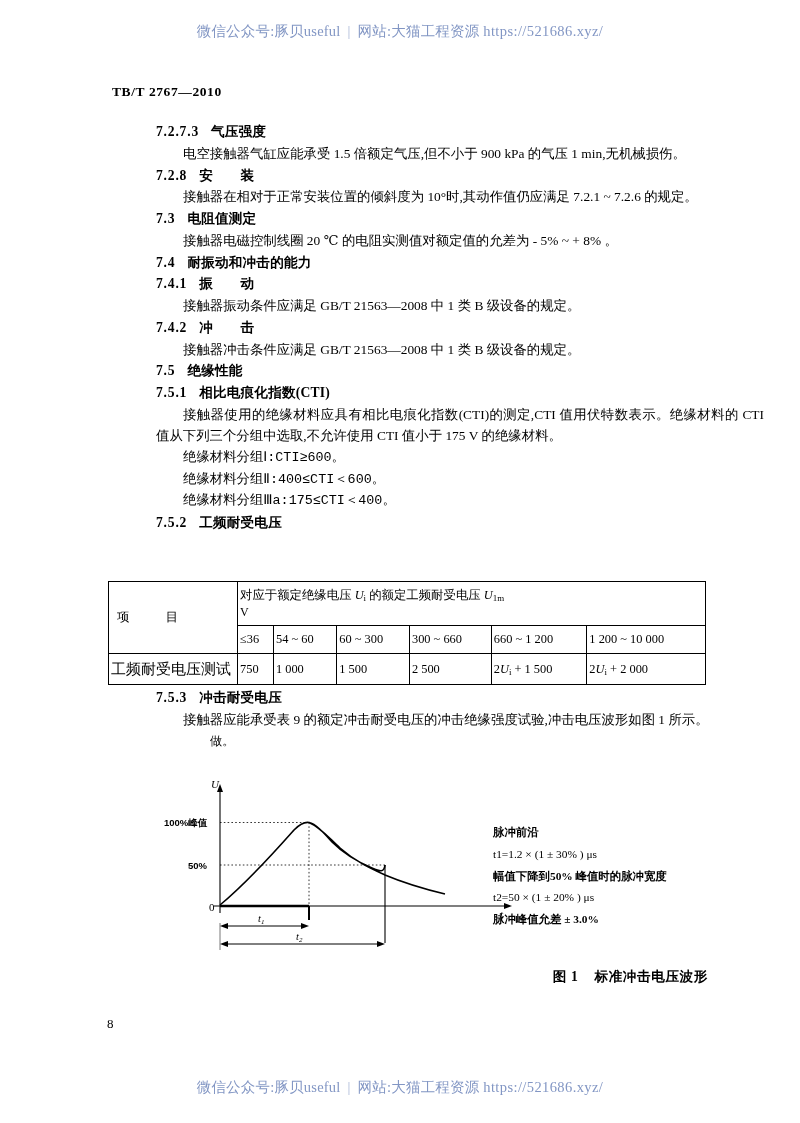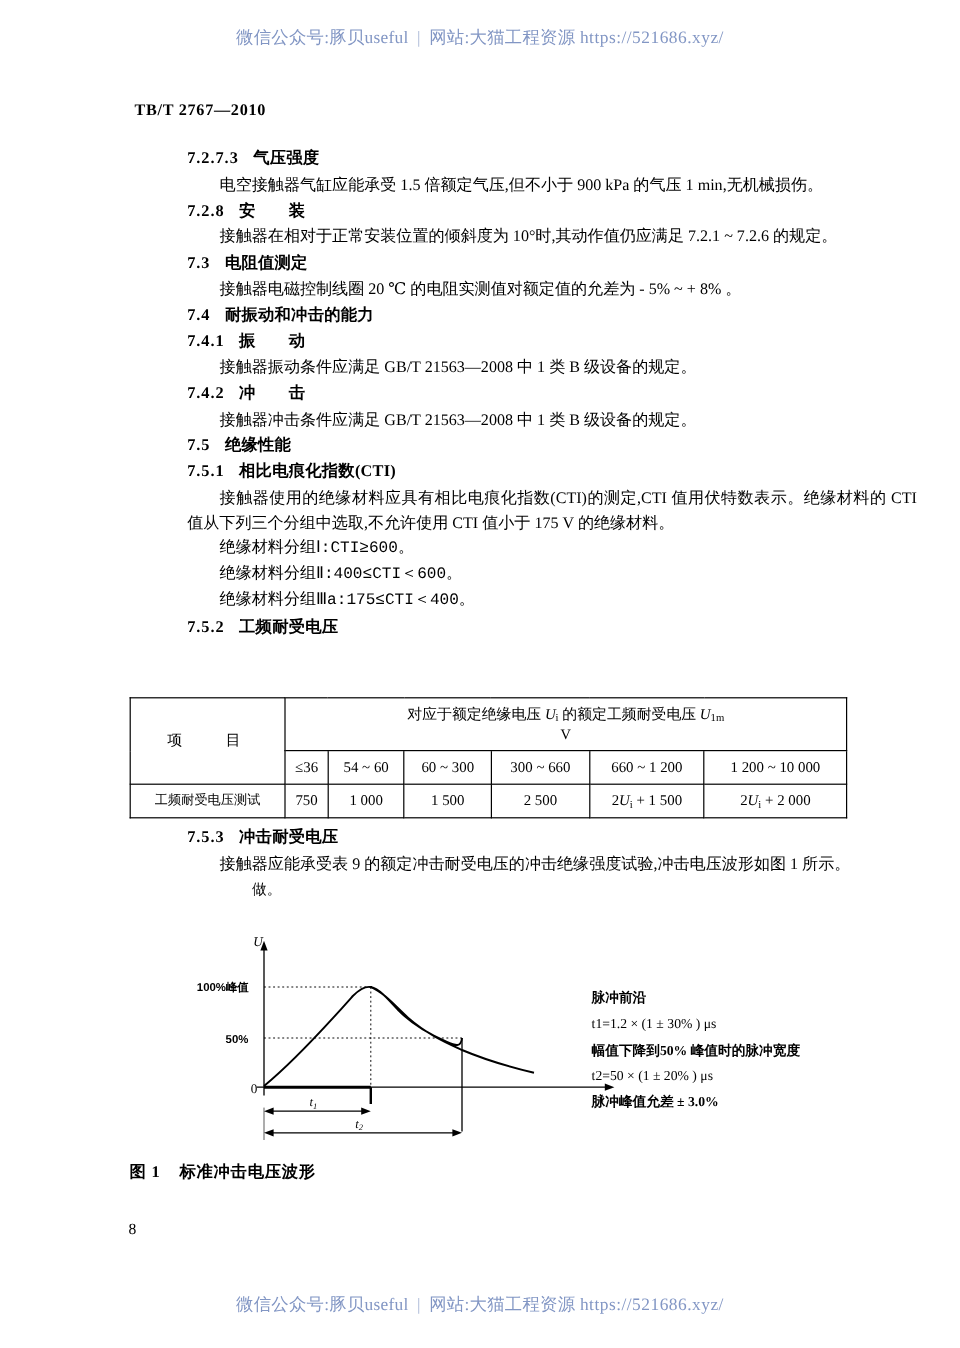--- a/index.html
+++ b/index.html
@@ -115,38 +115,37 @@
     top: 581px;
     width: 598px;
   }
   table.vtable {
     border-collapse: collapse;
     width: 598px;
     font-size: 12.4px;
   }
   table.vtable td {
     border: 0.8px solid #000;
-    text-align: center;
     vertical-align: middle;
     padding: 5px 2px;
     line-height: 1.35;
     white-space: nowrap;
   }
   table.vtable .top-rule { border-top: 1.6px solid #000; }
   table.vtable .bot-rule { border-bottom: 1.6px solid #000; }
   td.item-head {
     width: 124px;
   }
   td.item-head span { letter-spacing: 12px; padding-left: 6px; }
   td.grp-head {
     font-size: 12.4px;
     line-height: 1.35;
   }
   td.grp-head .unit { display: block; font-size: 12px; }
-  td.rowlabel { font-size: 11px; margin-top: 40px; }
+  td.rowlabel { font-size: 15px; margin-top: 40px; }
 
   
   .figure-area {
     position: absolute;
     left: 108px;
     top: 778px;
     width: 600px;
     height: 190px;
   }
   .fig-notes {
@@ -157,21 +156,21 @@
     font-size: 11.4px;
     line-height: 1.12;
   }
   .fig-notes div { margin-bottom: 9px; white-space: nowrap; }
   .fig-notes .bold { font-weight: bold; }
   .fig-caption {
     position: absolute;
     left: 108px;
     top: 968px;
     width: 600px;
-    text-align: left;
+    text-align: right;
     font-size: 13.6px;
     font-weight: bold;
     letter-spacing: 0.6px;
   }
   .fig-caption .gap { display: inline-block; width: 16px; }
 
   .page-num {
     position: absolute;
     left: 107px;
     top: 1016px;

